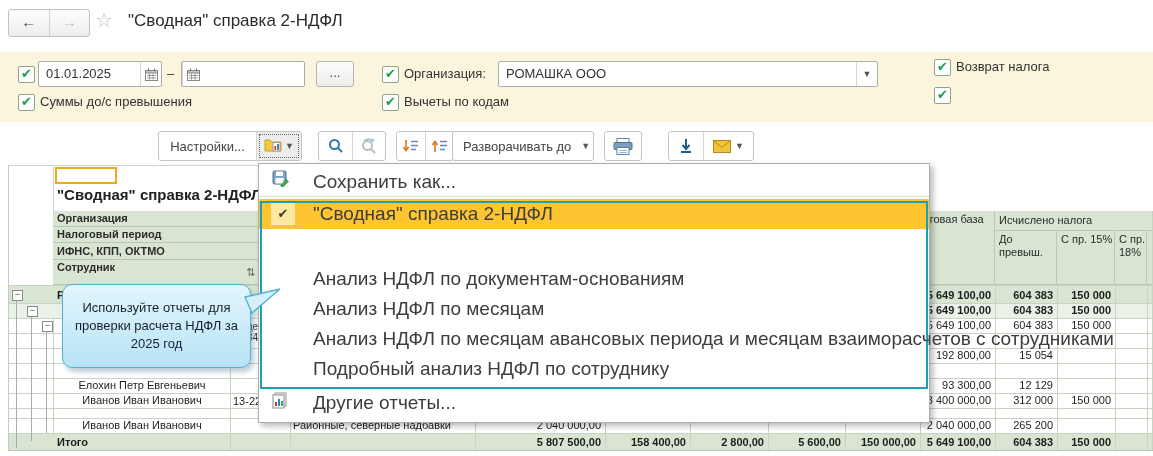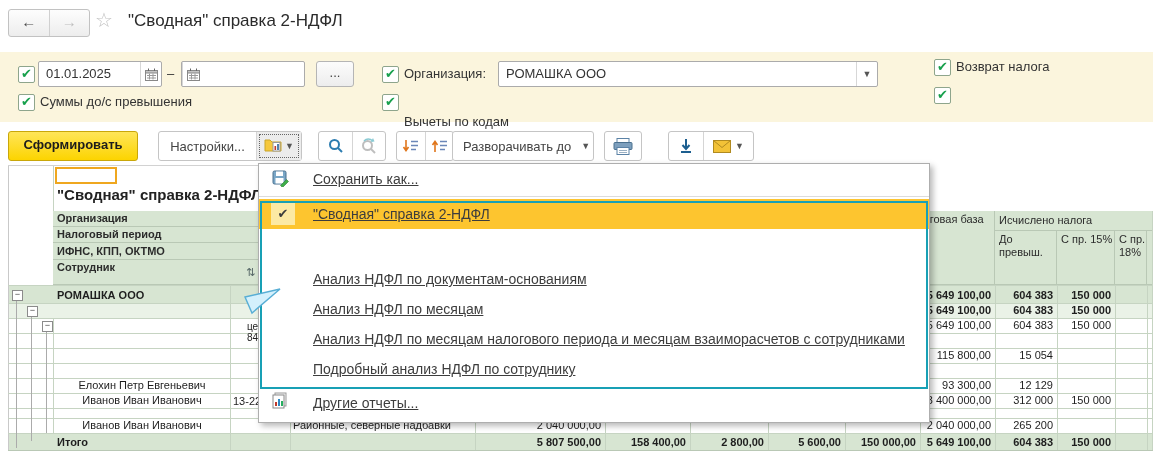--- a/index.html
+++ b/index.html
@@ -43,21 +43,21 @@
   .hline{position:absolute;height:1px;background:#c6d4c2;}
   .num{position:absolute;text-align:right;font-size:11px;line-height:15px;color:#1e1e1e;white-space:nowrap;}
   .txt{position:absolute;font-size:11px;line-height:15px;color:#1e1e1e;white-space:nowrap;overflow:hidden;}
   .bold{font-weight:bold;}
   .exp{position:absolute;width:9px;height:9px;border:1px solid #8b8b8b;background:#fff;
        font-size:9px;line-height:7px;text-align:center;color:#444;}
   .treeline{position:absolute;width:1px;background:#ababab;}
   
   .menu{left:258px;top:163px;width:670px;height:258px;background:#fff;border:1px solid #aeaeae;
         box-shadow:3px 3px 6px rgba(0,0,0,.28);z-index:10;}
-  .mitem{position:absolute;font-size:14px;color:#3d3d3d;white-space:nowrap;text-decoration:underline;}
+  .mitem{position:absolute;font-size:19px;color:#3d3d3d;white-space:nowrap;}
   .yellowband{position:absolute;left:0;top:35px;width:100%;height:30px;background:#fdc52f;}
   .tealrect{position:absolute;left:1px;top:37px;width:664px;height:184px;border:2px solid #18a0b5;z-index:3;}
   .checksq{position:absolute;left:12px;top:39px;width:24px;height:22px;background:#fce9a3;
            text-align:center;line-height:22px;font-size:13px;color:#3c3c3c;z-index:4;}
   .msep{position:absolute;left:0;top:32px;width:100%;height:1px;background:#dcdcdc;}
   
   .bubble{left:62px;top:284px;width:189px;height:84px;border:1px solid #58aed5;border-radius:10px;
           background:linear-gradient(#e2f5fd,#b7e3f6);box-shadow:3px 4px 5px rgba(110,140,160,.45);
           z-index:30;display:flex;align-items:center;justify-content:center;text-align:center;
           font-size:13px;color:#14202b;padding:4px 7px;box-sizing:border-box;line-height:1.4;}
@@ -122,23 +122,22 @@
       </div>
   </div>
 
   <div class="abs cb" style="left:934px;top:59px;">✔</div>
   <div class="abs lbl" style="left:956px;top:58px;">Возврат налога</div>
   <div class="abs cb" style="left:934px;top:87px;">✔</div>
 
   <div class="abs cb" style="left:18px;top:94px;">✔</div>
   <div class="abs lbl" style="left:40px;top:93px;">Суммы до/с превышения</div>
   <div class="abs cb" style="left:382px;top:94px;">✔</div>
-  <div class="abs lbl" style="left:404px;top:93px;margin-top:20px;">Вычеты по кодам</div>
-
-  <div class="abs btn-yellow">Сформировать</div>
+  <div class="abs lbl" style="left:404px;top:93px;">Вычеты по кодам</div>
+
 
   <div class="abs tbgroup" style="left:158px;width:142px;">
     <div class="tbseg" style="flex:1;">
       <span class="tbtext">Настройки...</span>
     </div>
     <div class="tbdivider"></div>
     <div class="tbseg" style="width:44px;background:#ececec;outline:1px dotted #666;outline-offset:-3px;">
       <span>
         <svg width="18" height="15">
             <path d="M1 3 h5 l2 2 h9 v9 h-16 z" fill="#f6c83d" stroke="#c9a52b"></path>
@@ -286,21 +285,21 @@
     <div class="num bold" style="left:920px;top:303px;width:71px;">5 649 100,00</div>
     <div class="num bold" style="left:996px;top:303px;width:57px;">604 383</div>
     <div class="num bold" style="left:1058px;top:303px;width:53px;">150 000</div>
 
     <div class="txt" style="left:247px;top:319px;width:13px;font-size:10px;">цео</div>
     <div class="txt" style="left:247px;top:330px;width:13px;font-size:10px;">842</div>
     <div class="num" style="left:920px;top:318px;width:71px;">5 649 100,00</div>
     <div class="num" style="left:996px;top:318px;width:57px;">604 383</div>
     <div class="num" style="left:1058px;top:318px;width:53px;">150 000</div>
 
-    <div class="num" style="left:920px;top:348px;width:71px;">115 800,00</div>
+    <div class="num" style="left:920px;top:348px;width:71px;">192 800,00</div>
     <div class="num" style="left:996px;top:348px;width:57px;">15 054</div>
 
     <div class="txt" style="left:54px;top:378px;width:176px;text-align:center;">Елохин Петр Евгеньевич</div>
     <div class="num" style="left:920px;top:378px;width:71px;">93 300,00</div>
     <div class="num" style="left:996px;top:378px;width:57px;">12 129</div>
 
     <div class="txt" style="left:54px;top:393px;width:176px;text-align:center;">Иванов Иван Иванович</div>
     <div class="num" style="left:920px;top:393px;width:71px;">3 400 000,00</div>
     <div class="num" style="left:996px;top:393px;width:57px;">312 000</div>
     <div class="num" style="left:1058px;top:393px;width:53px;">150 000</div>
@@ -333,31 +332,34 @@
           <path d="M8.5 15.5 L14.5 9.5 L16.5 11.5 L10.5 17.5 Z" fill="#3fae49" stroke="#2c7e35" stroke-width="0.6"></path>
         </svg>
     </div>
     <div class="msep"></div>
     <div class="yellowband"></div>
     <div class="tealrect"></div>
     <div class="checksq">✔</div>
     <div class="mitem" style="left:54px;top:35px;height:30px;line-height:30px;z-index:4;">"Сводная" справка 2-НДФЛ</div>
     <div class="mitem" style="left:54px;top:100px;height:30px;line-height:30px;z-index:4;">Анализ НДФЛ по документам-основаниям</div>
     <div class="mitem" style="left:54px;top:130px;height:30px;line-height:30px;z-index:4;">Анализ НДФЛ по месяцам</div>
-    <div class="mitem" style="left:54px;top:160px;height:30px;line-height:30px;z-index:4;">Анализ НДФЛ по месяцам налогового периода и месяцам взаиморасчетов с сотрудниками</div>
+    <div class="mitem" style="left:54px;top:160px;height:30px;line-height:30px;z-index:4;">Анализ НДФЛ по месяцам авансовых периода и месяцам взаиморасчетов с сотрудниками</div>
     <div class="mitem" style="left:54px;top:190px;height:30px;line-height:30px;z-index:4;">Подробный анализ НДФЛ по сотруднику</div>
     <div class="abs" style="left:13px;top:228px;">
       <svg width="15" height="17">
           <rect x="3" y="1" width="11" height="13" fill="#f4f4f4" stroke="#9a9a9a"></rect>
           <rect x="1" y="3" width="11" height="13" fill="#fff" stroke="#8a8a8a"></rect>
           <rect x="3" y="10" width="2" height="4" fill="#c0392b"></rect>
           <rect x="6" y="7" width="2" height="7" fill="#2e86c1"></rect>
           <rect x="9" y="9" width="2" height="5" fill="#27ae60"></rect>
         </svg>
     </div>
     <div class="mitem" style="left:54px;top:226px;height:26px;line-height:26px;">Другие отчеты...</div>
   </div>
 
+  <div class="abs bubble">
+    <span>Используйте отчеты для проверки расчета НДФЛ за 2025 год</span>
+  </div>
   <svg class="abs bubbletail" width="40" height="28">
     <polygon points="2,9 37,1 9,25" fill="#d4f0fc" stroke="#58aed5" stroke-width="1.4"></polygon>
   </svg>
 
 </div>
 
 </body></html>

